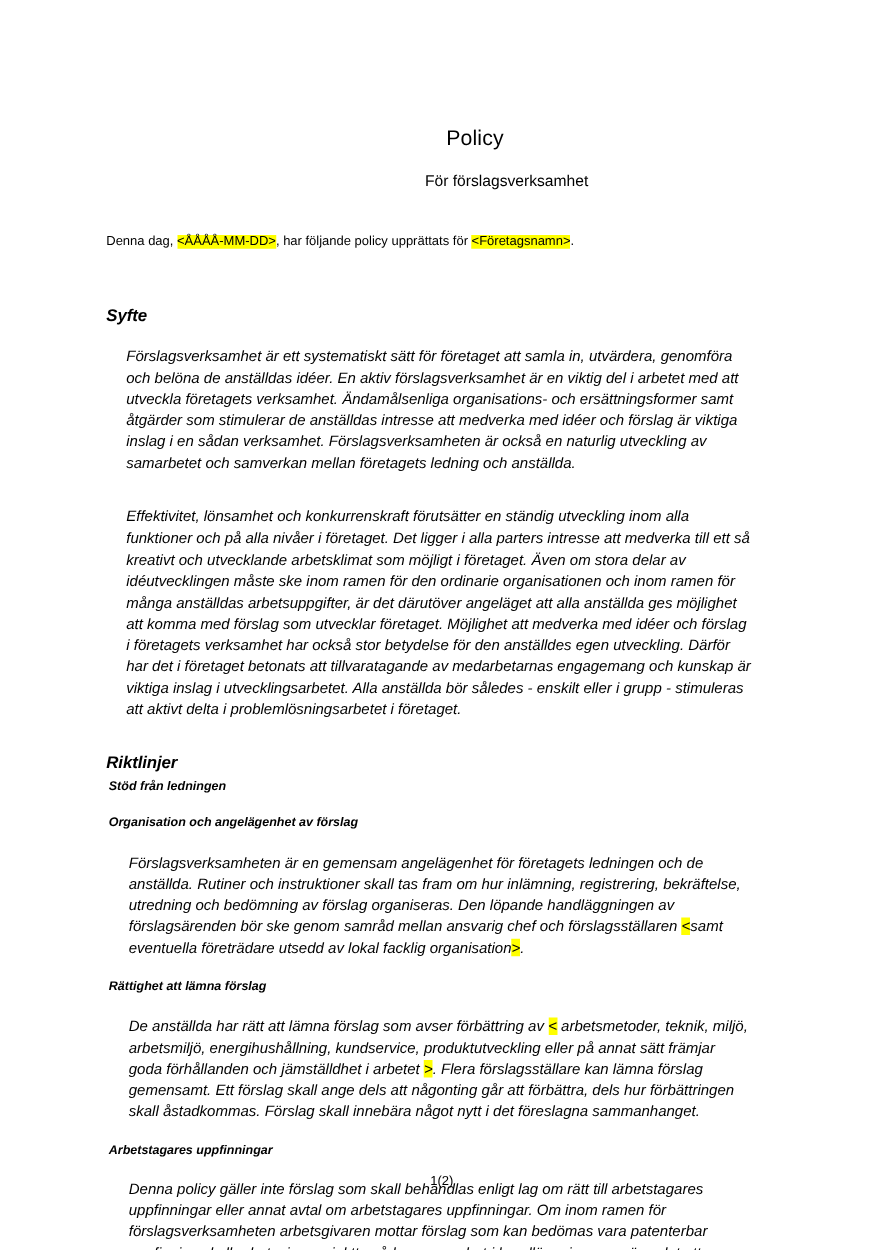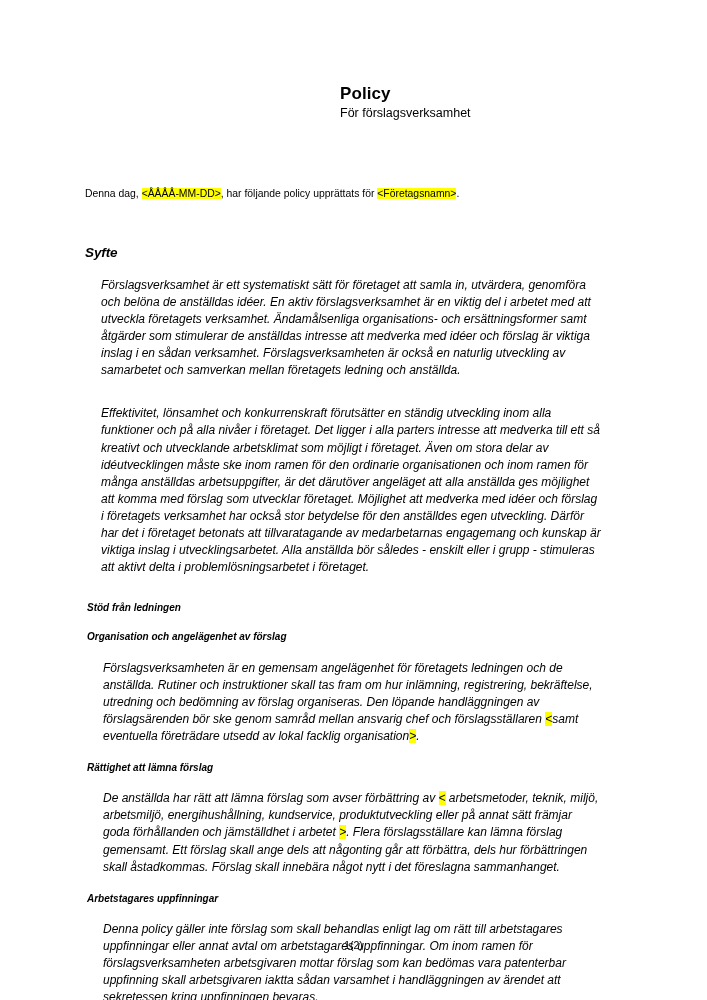--- a/index.html
+++ b/index.html
@@ -24,24 +24,24 @@
 
   
   .title-block {
     position: absolute;
     left: 340px;
     top: 84px;
     width: 320px;
   }
   .doc-title {
     font-size: 17px;
-    font-weight: bold;
+    font-weight: normal;
     line-height: 1.15;
     letter-spacing: 0.1px;
-    margin: 0;
+    margin: 17px;
   }
   .doc-subtitle {
     font-size: 12.5px;
     font-weight: normal;
     line-height: 1.2;
     margin: 2px 0 0 0;
   }
 
   
   .content {
@@ -136,20 +136,21 @@
     <div class="section">
       <h2 class="section-heading">Syfte</h2>
       <p class="body-text">Förslagsverksamhet är ett systematiskt sätt för företaget att samla in, utvärdera, genomföra och belöna de anställdas idéer. En aktiv förslagsverksamhet är en viktig del i arbetet med att utveckla företagets verksamhet. Ändamålsenliga organisations- och ersättningsformer samt åtgärder som stimulerar de anställdas intresse att medverka med idéer och förslag är viktiga inslag i en sådan verksamhet. Förslagsverksamheten är också en naturlig utveckling av samarbetet och samverkan mellan företagets ledning och anställda.</p>
     </div>
 
     <div class="section">
       <p class="body-text">Effektivitet, lönsamhet och konkurrenskraft förutsätter en ständig utveckling inom alla funktioner och på alla nivåer i företaget. Det ligger i alla parters intresse att medverka till ett så kreativt och utvecklande arbetsklimat som möjligt i företaget. Även om stora delar av idéutvecklingen måste ske inom ramen för den ordinarie organisationen och inom ramen för många anställdas arbetsuppgifter, är det därutöver angeläget att alla anställda ges möjlighet att komma med förslag som utvecklar företaget. Möjlighet att medverka med idéer och förslag i företagets verksamhet har också stor betydelse för den anställdes egen utveckling. Därför har det i företaget betonats att tillvaratagande av medarbetarnas engagemang och kunskap är viktiga inslag i utvecklingsarbetet. Alla anställda bör således - enskilt eller i grupp - stimuleras att aktivt delta i problemlösningsarbetet i företaget.</p>
     </div>
 
     <div class="section">
+      <h2 class="section-heading">Riktlinjer</h2>
 
       <div class="guidelines-body">
 
         <div class="subsection">
           <h3 class="sub-heading">Stöd från ledningen</h3>
         </div>
 
         <div class="subsection">
           <h3 class="sub-heading">Organisation och angelägenhet av förslag</h3>
           <p class="body-text"><span>Förslagsverksamheten är en gemensam angelägenhet för företagets ledningen och de anställda. Rutiner och instruktioner skall tas fram om hur inlämning, registrering, bekräftelse, utredning och bedömning av förslag organiseras. Den löpande handläggningen av förslagsärenden bör ske genom samråd mellan ansvarig chef och förslagsställaren </span><mark class="hl">&lt;</mark><span>samt eventuella företrädare utsedd av lokal facklig organisation</span><mark class="hl">&gt;</mark><span>.</span></p>

